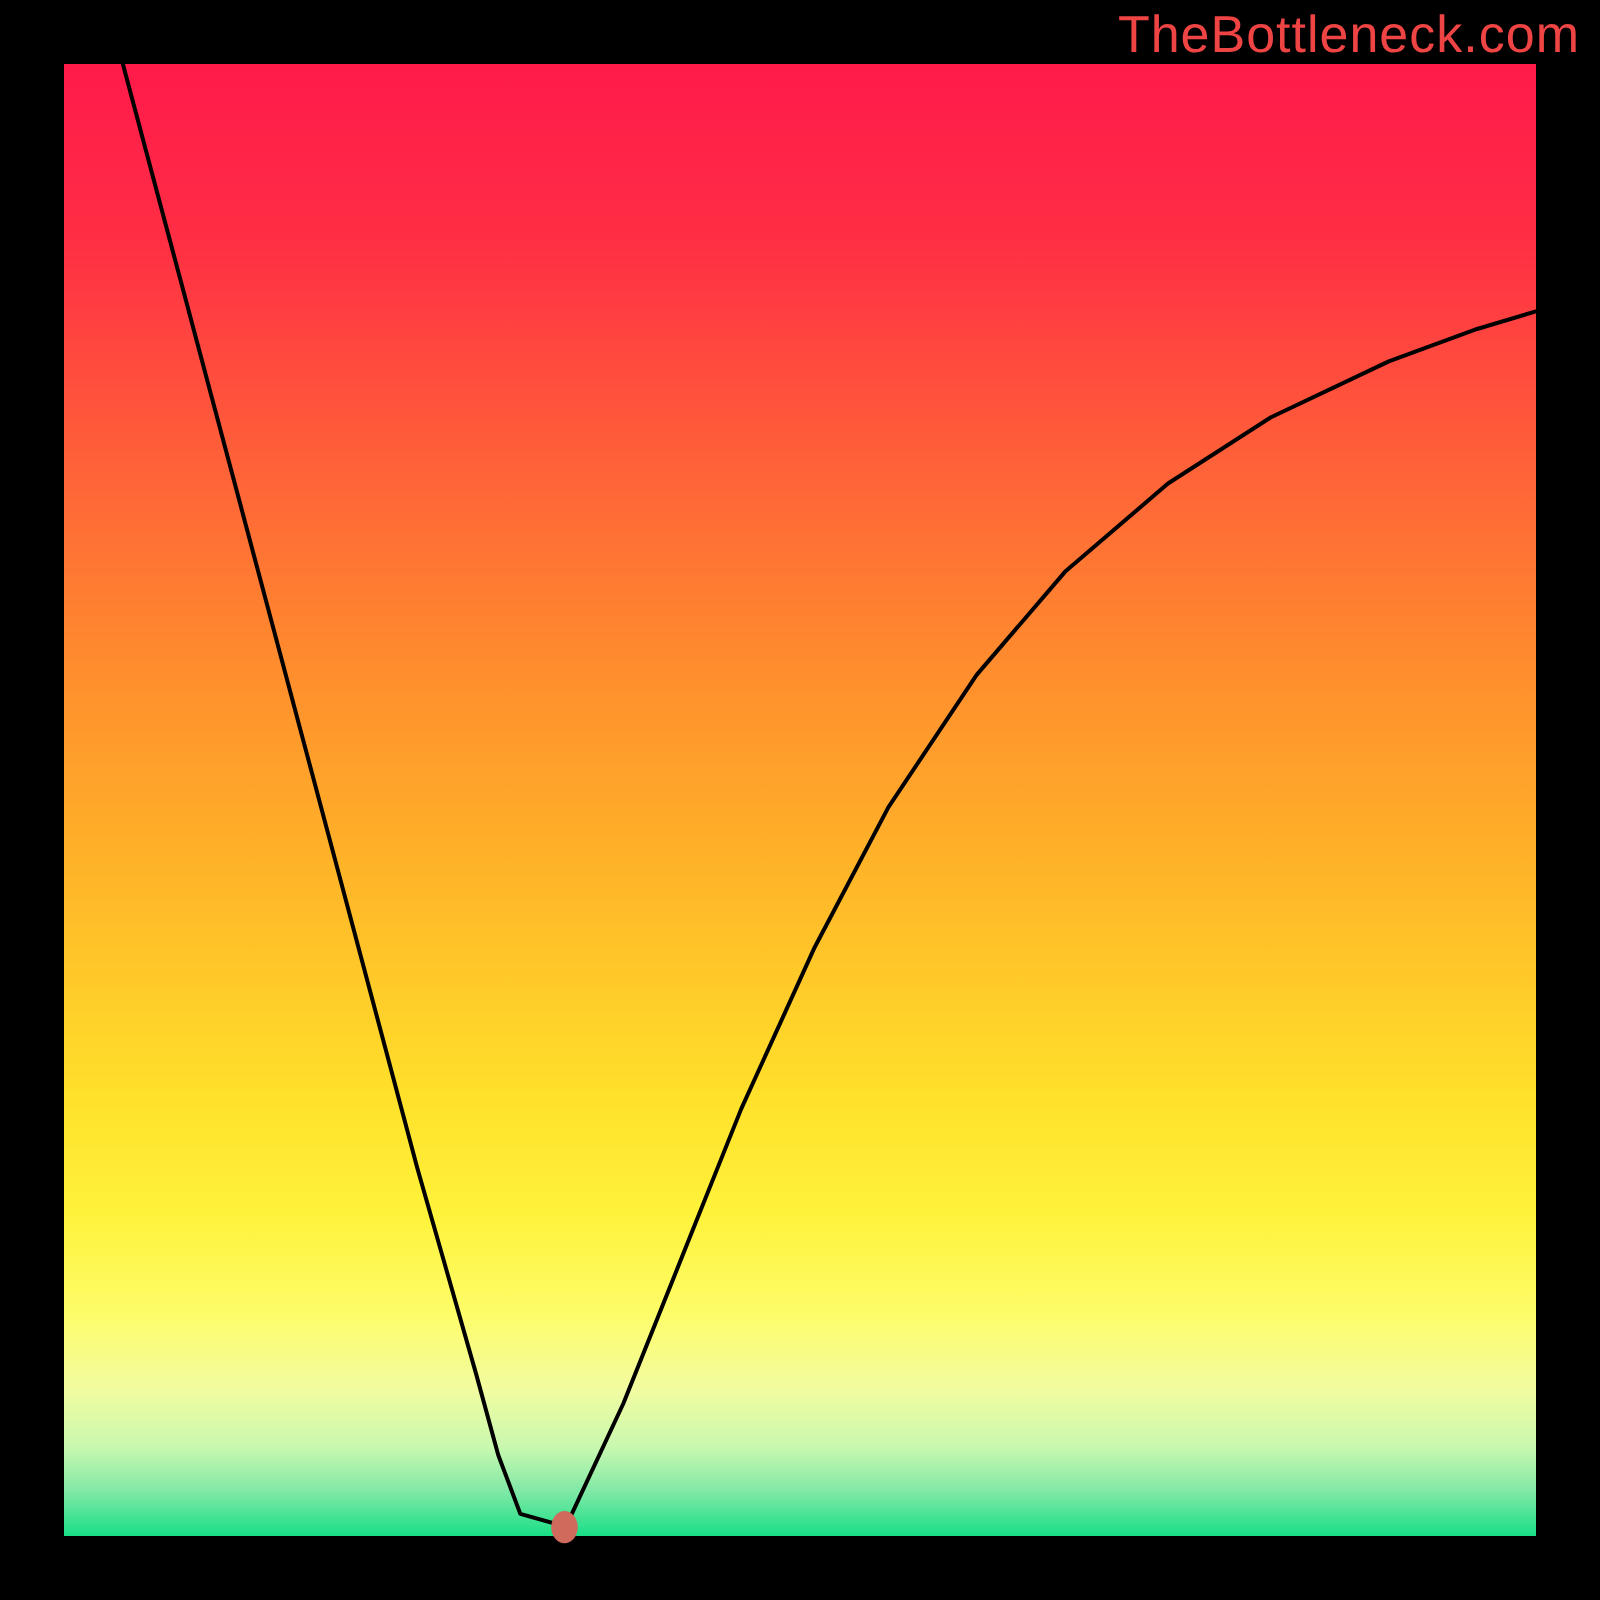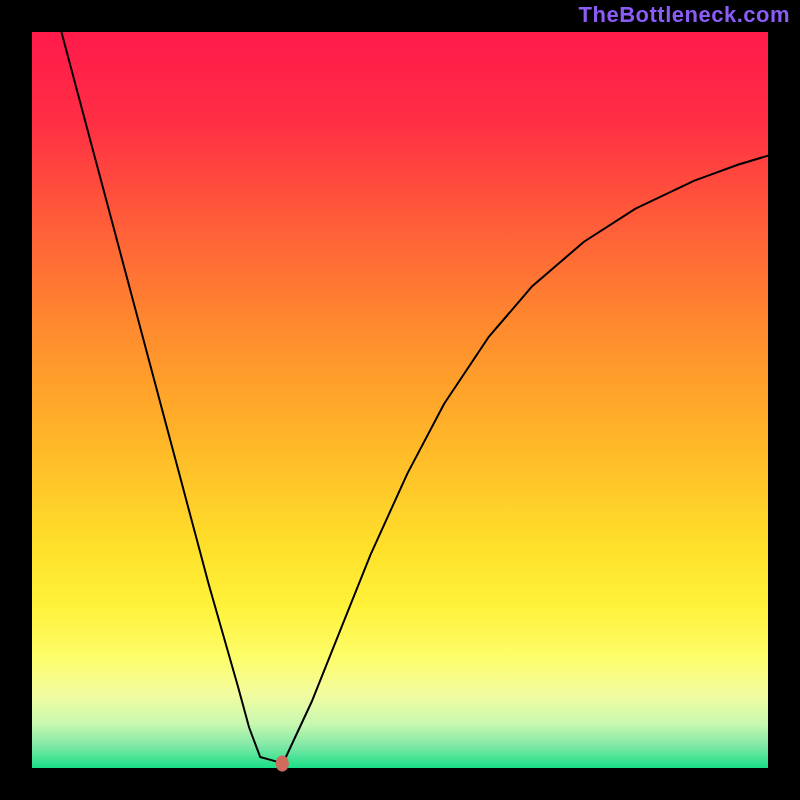--- a/index.html
+++ b/index.html
@@ -13,26 +13,25 @@
   }
   .container {
     position: relative;
     width: 800px;
     height: 800px;
   }
   .watermark {
     position: absolute;
     top: 2px;
     right: 10px;
-    font-size: 22px;
-    color: #8b5cf6;
+    font-size: 26px;
+    color: #ef4444;
     letter-spacing: 0.5px;
     z-index: 20;
     user-select: none;
-    font-weight: bold;
   }
   svg {
     display: block;
   }
 </style>
 </head>
 <body>
 
 <div class="container">
   <div class="watermark">TheBottleneck.com</div>

